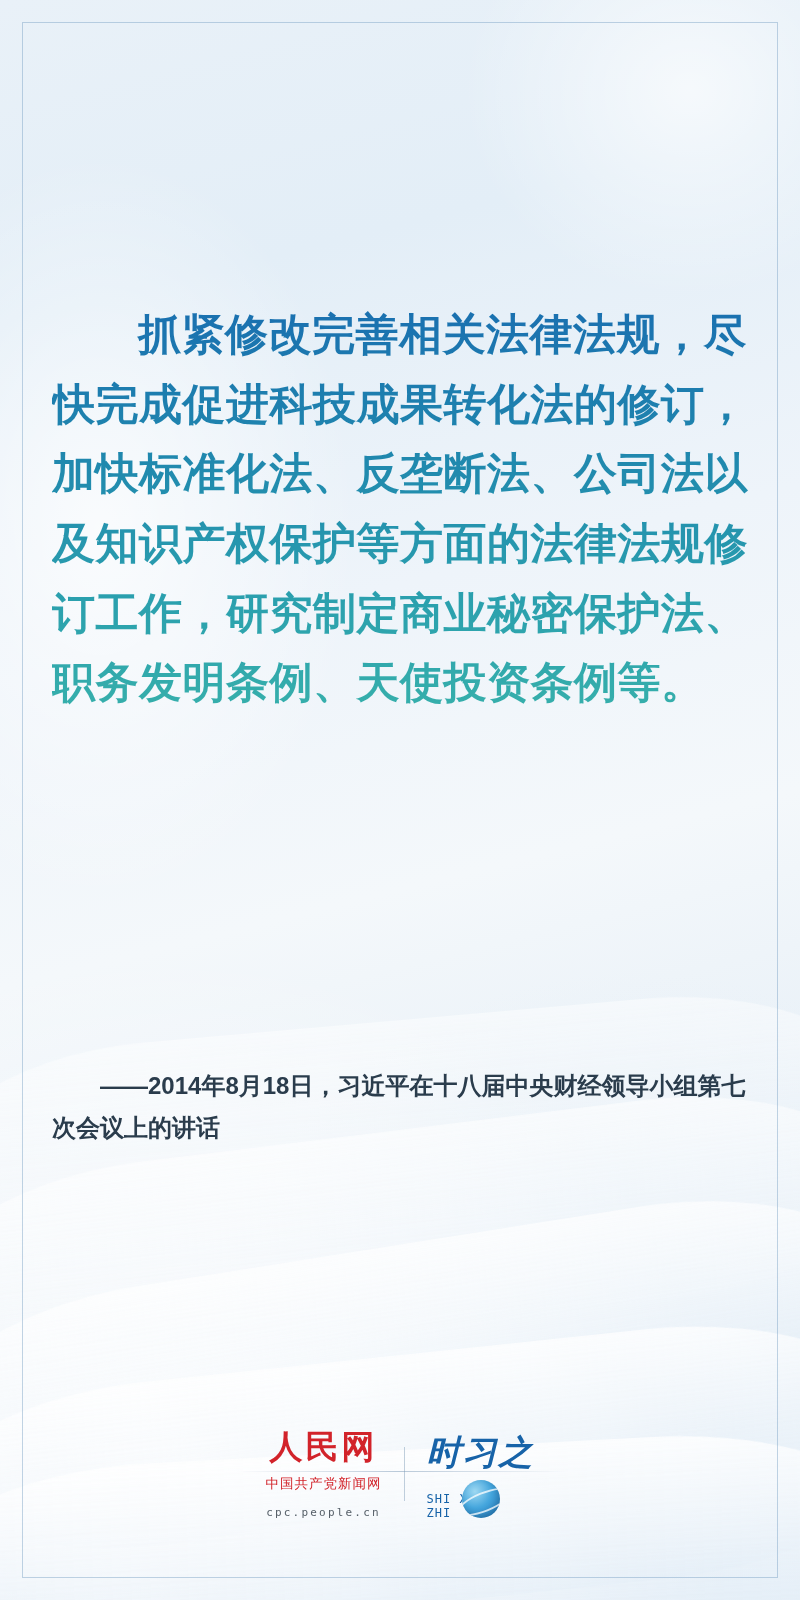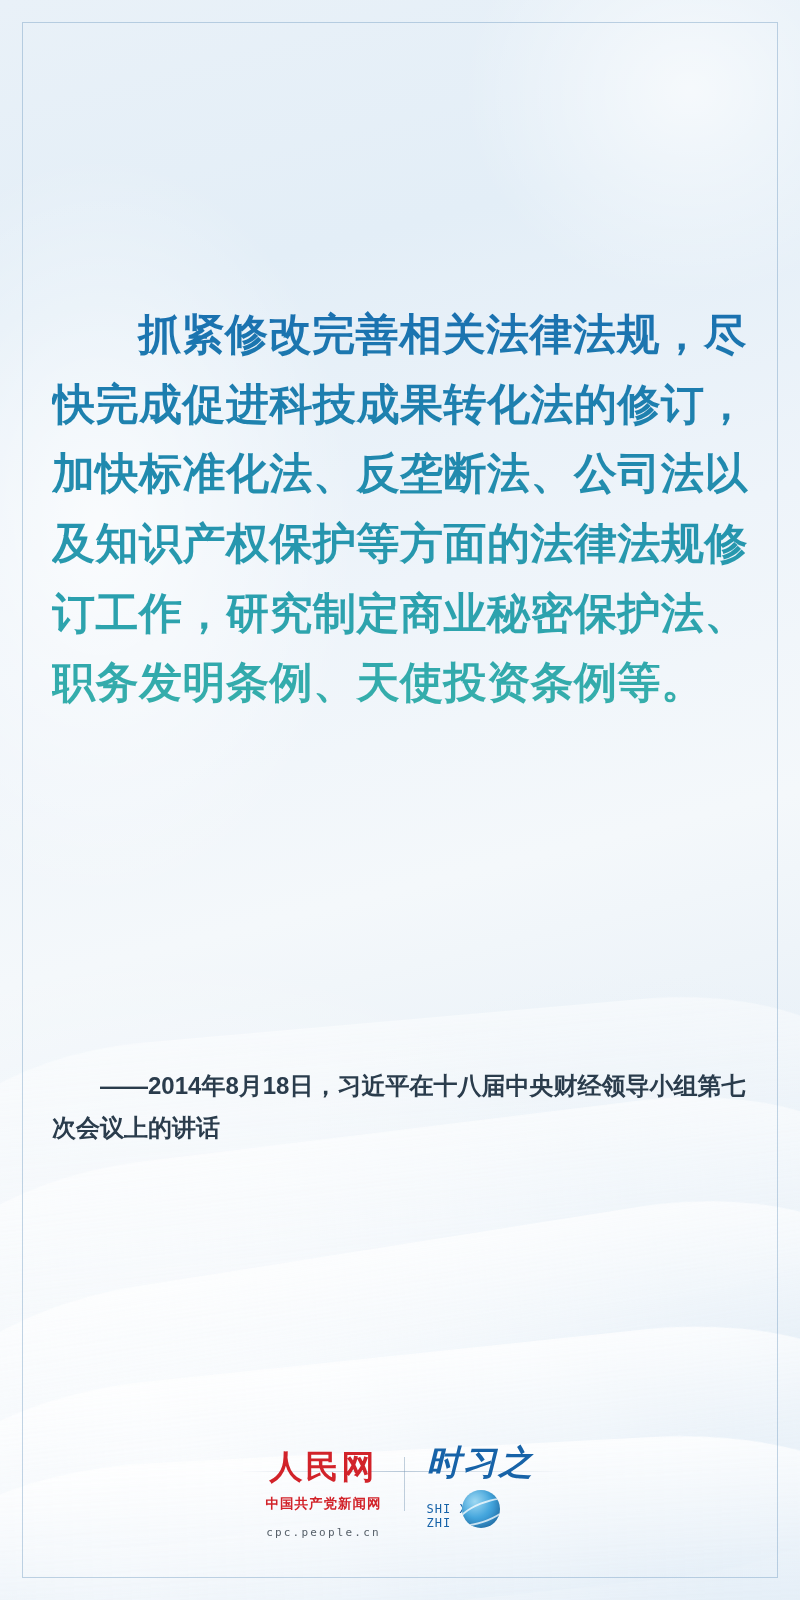--- a/index.html
+++ b/index.html
@@ -116,28 +116,27 @@
     flex-direction: column;
     align-items: center;
     line-height: 1;
   }
   .logo-people .cn {
     font-family: "DejaVu Sans", sans-serif;
     font-size: 33px;
     font-weight: 700;
     color: #d2232a;
     letter-spacing: 3px;
-    margin-top: 20px;
   }
   .logo-people .sub {
     margin-top: 14px;
     font-size: 13.5px;
     color: #d2232a;
     letter-spacing: 1px;
-    font-weight: 700;
+    font-weight: 400;
   }
   .logo-people .url {
     margin-top: 16px;
     font-family: "DejaVu Sans Mono", monospace;
     font-size: 11px;
     color: #555f68;
     letter-spacing: 2.2px;
   }
   .divider-v {
     width: 1px;

